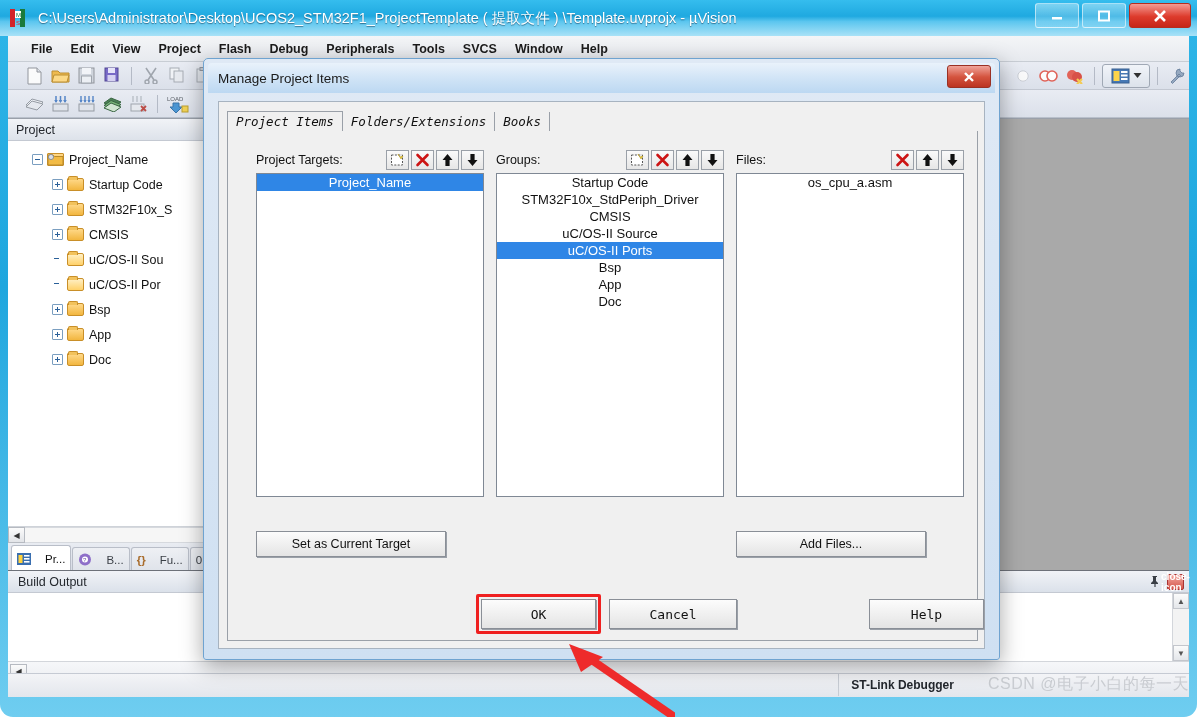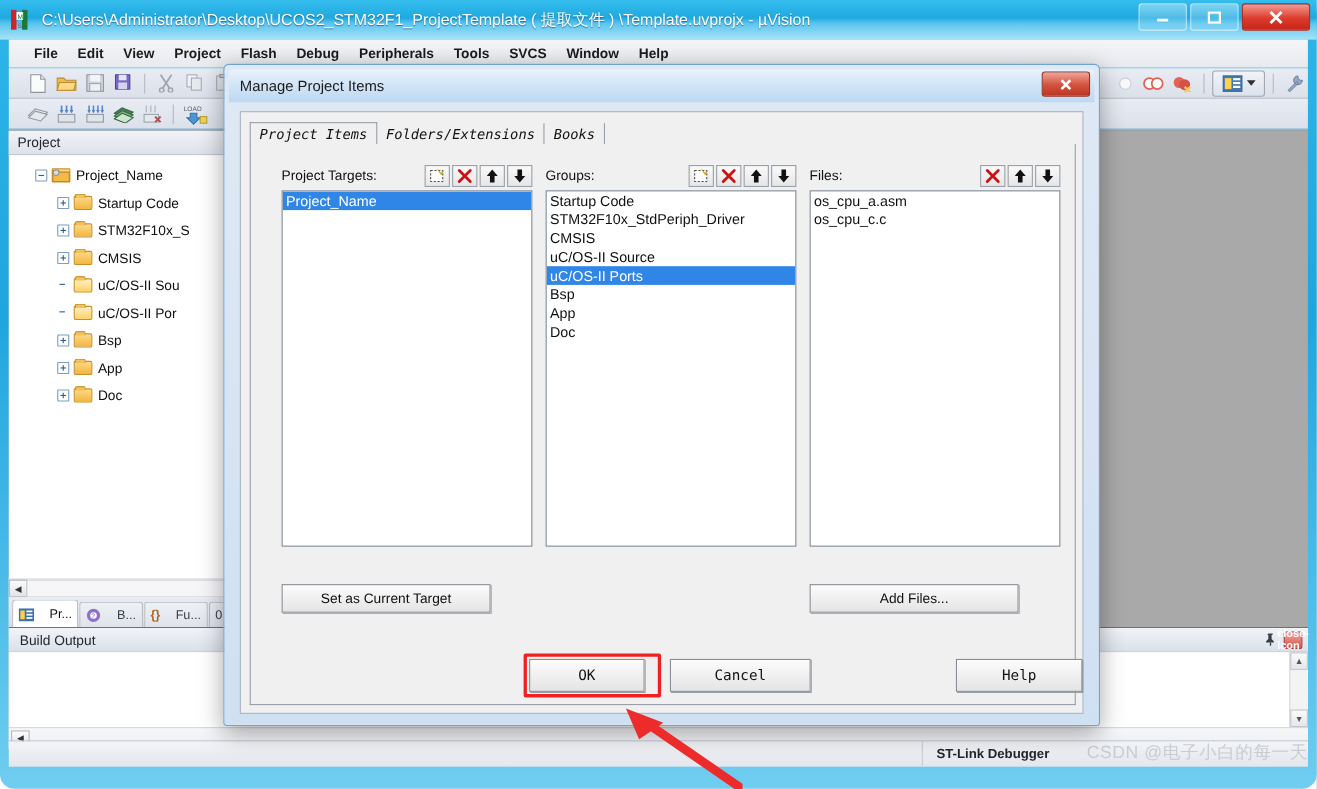--- a/index.html
+++ b/index.html
@@ -184,20 +184,21 @@
     margin-left: 22px; font-size: 16px; color: #c9ccd1; font-weight: 400; letter-spacing: .5px;
   }
   
   .dlg {
     position: absolute; left: 203px; top: 58px; width: 797px; height: 602px;
     background: linear-gradient(180deg,#dfe9f5,#cfe0f2);
     border: 1px solid #6fa3d0;
     border-radius: 5px 5px 3px 3px;
     box-shadow: 0 6px 22px rgba(0,0,0,.35);
     padding: 4px;
+    text-align: center;
   }
   .dlg-title {
     height: 30px; display: flex; align-items: center; position: relative;
     background: linear-gradient(180deg,#e9f2fb 0%,#cfe3f6 55%,#bcd8f2 100%);
     border-radius: 4px 4px 0 0; padding-left: 10px;
   }
   .dlg-title-text { font-size: 13.5px; color: #1b1b1b; }
   .dlg-close {
     position: absolute; right: 4px; top: 2px; width: 44px; height: 23px;
     border: 1px solid #9a3124; border-radius: 3px;
@@ -731,29 +732,28 @@
               </div>
               <div class="minibtn">
                 <svg width="13" height="14" viewBox="0 0 13 14">
                     <path d="M6.5 13 L11.5 7 H8.6 V1 H4.4 V7 H1.5 z" fill="#111"></path>
                   </svg>
               </div>
             </div>
           </div>
           <div class="listbox" style="height:324px;">
             <div class="litem">os_cpu_a.asm</div>
-            <div class="litem">os_cpu_c.c</div>
           </div>
         </div>
 
         <div class="btn" style="position:absolute; left:28px; top:400px; width:190px; height:26px;">Set as Current Target</div>
         <div class="btn" style="position:absolute; left:508px; top:400px; width:190px; height:26px;">Add Files...</div>
       </div>
 
-      <div class="btn mono" style="position:absolute; left:262px; top:497px; width:105px; height:30px;">OK</div>
+      <div class="btn mono" style="position:absolute; left:262px; top:497px; width:115px; height:30px;">OK</div>
       <div class="ok-highlight" style="left:257px; top:492px; width:125px; height:40px;"></div>
 
       <div class="btn mono" style="position:absolute; left:390px; top:497px; width:128px; height:30px;">Cancel</div>
       <div class="btn mono" style="position:absolute; left:650px; top:497px; width:115px; height:30px;">Help</div>
     </div>
   </div>
 
   <svg class="arrow-svg" style="left:555px; top:640px;" width="120" height="78" viewBox="0 0 120 78">
     <path d="M118 76 L28 14" stroke="#ee2b2b" stroke-width="8" stroke-linecap="round"></path>
     <path d="M14 4 L48 17 L26 32 z" fill="#ee2b2b"></path>

